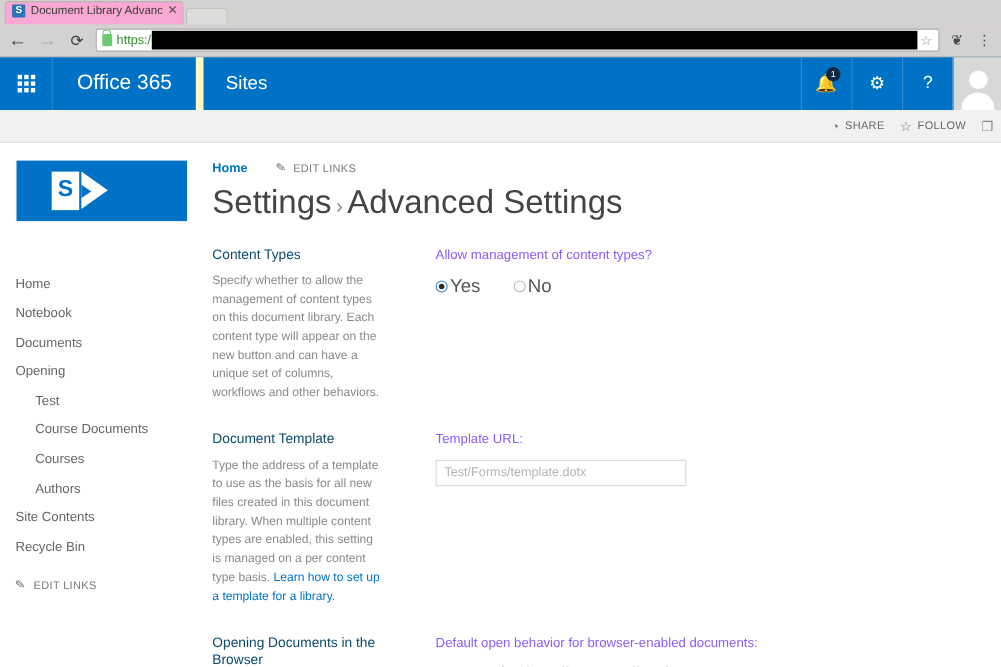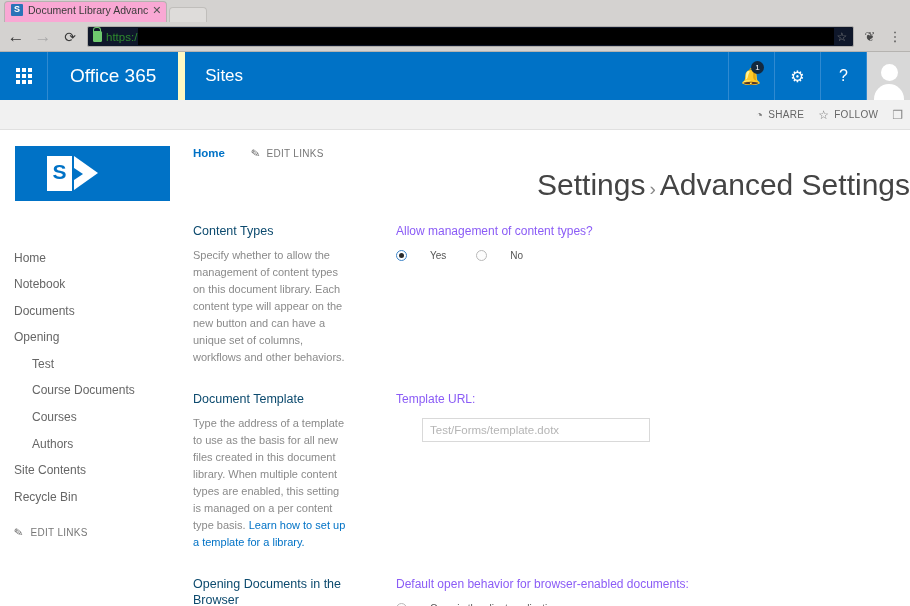--- a/index.html
+++ b/index.html
@@ -80,21 +80,21 @@
     font-size: 15px; color: #5a5a5a;
     line-height: 1;
   }
   .nav-btn.back { color: #3a3a3a; font-size: 17px; }
   .nav-btn.fwd { color: #a9a9a9; font-size: 17px; }
   .nav-btn.reload { color: #3a3a3a; font-size: 14px; }
 
   .omnibox {
     flex: 1 1 auto;
     height: 21px;
-    background: #0f172a;
+    background: #ffffff;
     border: 1px solid #b0aeab;
     border-radius: 2px;
     display: flex; align-items: center;
     padding: 0 3px 0 5px;
     margin: 0 2px;
     overflow: hidden;
   }
   .lock-icon {
     width: 9px; height: 11px;
     background: #6ec96e;
@@ -310,21 +310,20 @@
     font-size: 10px; color: #777777; letter-spacing: .3px;
     white-space: nowrap;
   }
   .page-title {
     font-size: 30px;
     color: #444444;
     font-weight: normal;
     padding: 6px 0 0 8px;
     white-space: nowrap;
     font-family: "Liberation Sans", sans-serif;
-    text-align: right;
   }
   .title-sep { color: #888888; font-size: 19px; padding: 0 4px; }
 
   .settings-area { padding: 22px 0 0 8px; }
   .setting-row {
     display: flex;
     margin-bottom: 26px;
   }
   .setting-desc { width: 170px; flex: 0 0 170px; padding-right: 14px; }
   .setting-head {
@@ -337,22 +336,22 @@
   }
   .setting-link { color: #0072c6; }
   .setting-ctrl { flex: 1 1 auto; padding-left: 33px; }
   .ctrl-label {
     font-size: 12px; color: #8b5cf6;
     margin-bottom: 12px;
     white-space: nowrap;
   }
   .radio-row { display: flex; align-items: center; gap: 30px; }
   .radio-opt {
-    display: flex; align-items: center; gap: 23px;
-    font-size: 10px; color: #555555;
+    display: flex; align-items: center; gap: 2px;
+    font-size: 17px; color: #555555;
     white-space: nowrap;
   }
   .radio-opt.stacked { margin-bottom: 6px; }
   .radio {
     width: 11px; height: 11px;
     border-radius: 50%;
     border: 1px solid #b9b9b9;
     background: #fdfdfd;
     flex: 0 0 auto;
     position: relative;
@@ -370,21 +369,20 @@
     background: #2b2b2b;
   }
   .text-input {
     width: 228px; height: 24px;
     border: 1px solid #d9d9d9;
     background: #ffffff;
     font-size: 11.5px;
     color: #b5b5b5;
     padding: 0 7px;
     font-family: "Liberation Sans", sans-serif;
-    margin-left: 26px;
   }
   .radio-stack { display: flex; flex-direction: column; }
 </style>
 </head>
 <body>
 
 <div class="browser-chrome">
 
   <div class="tab-strip">
     <div class="tab">

